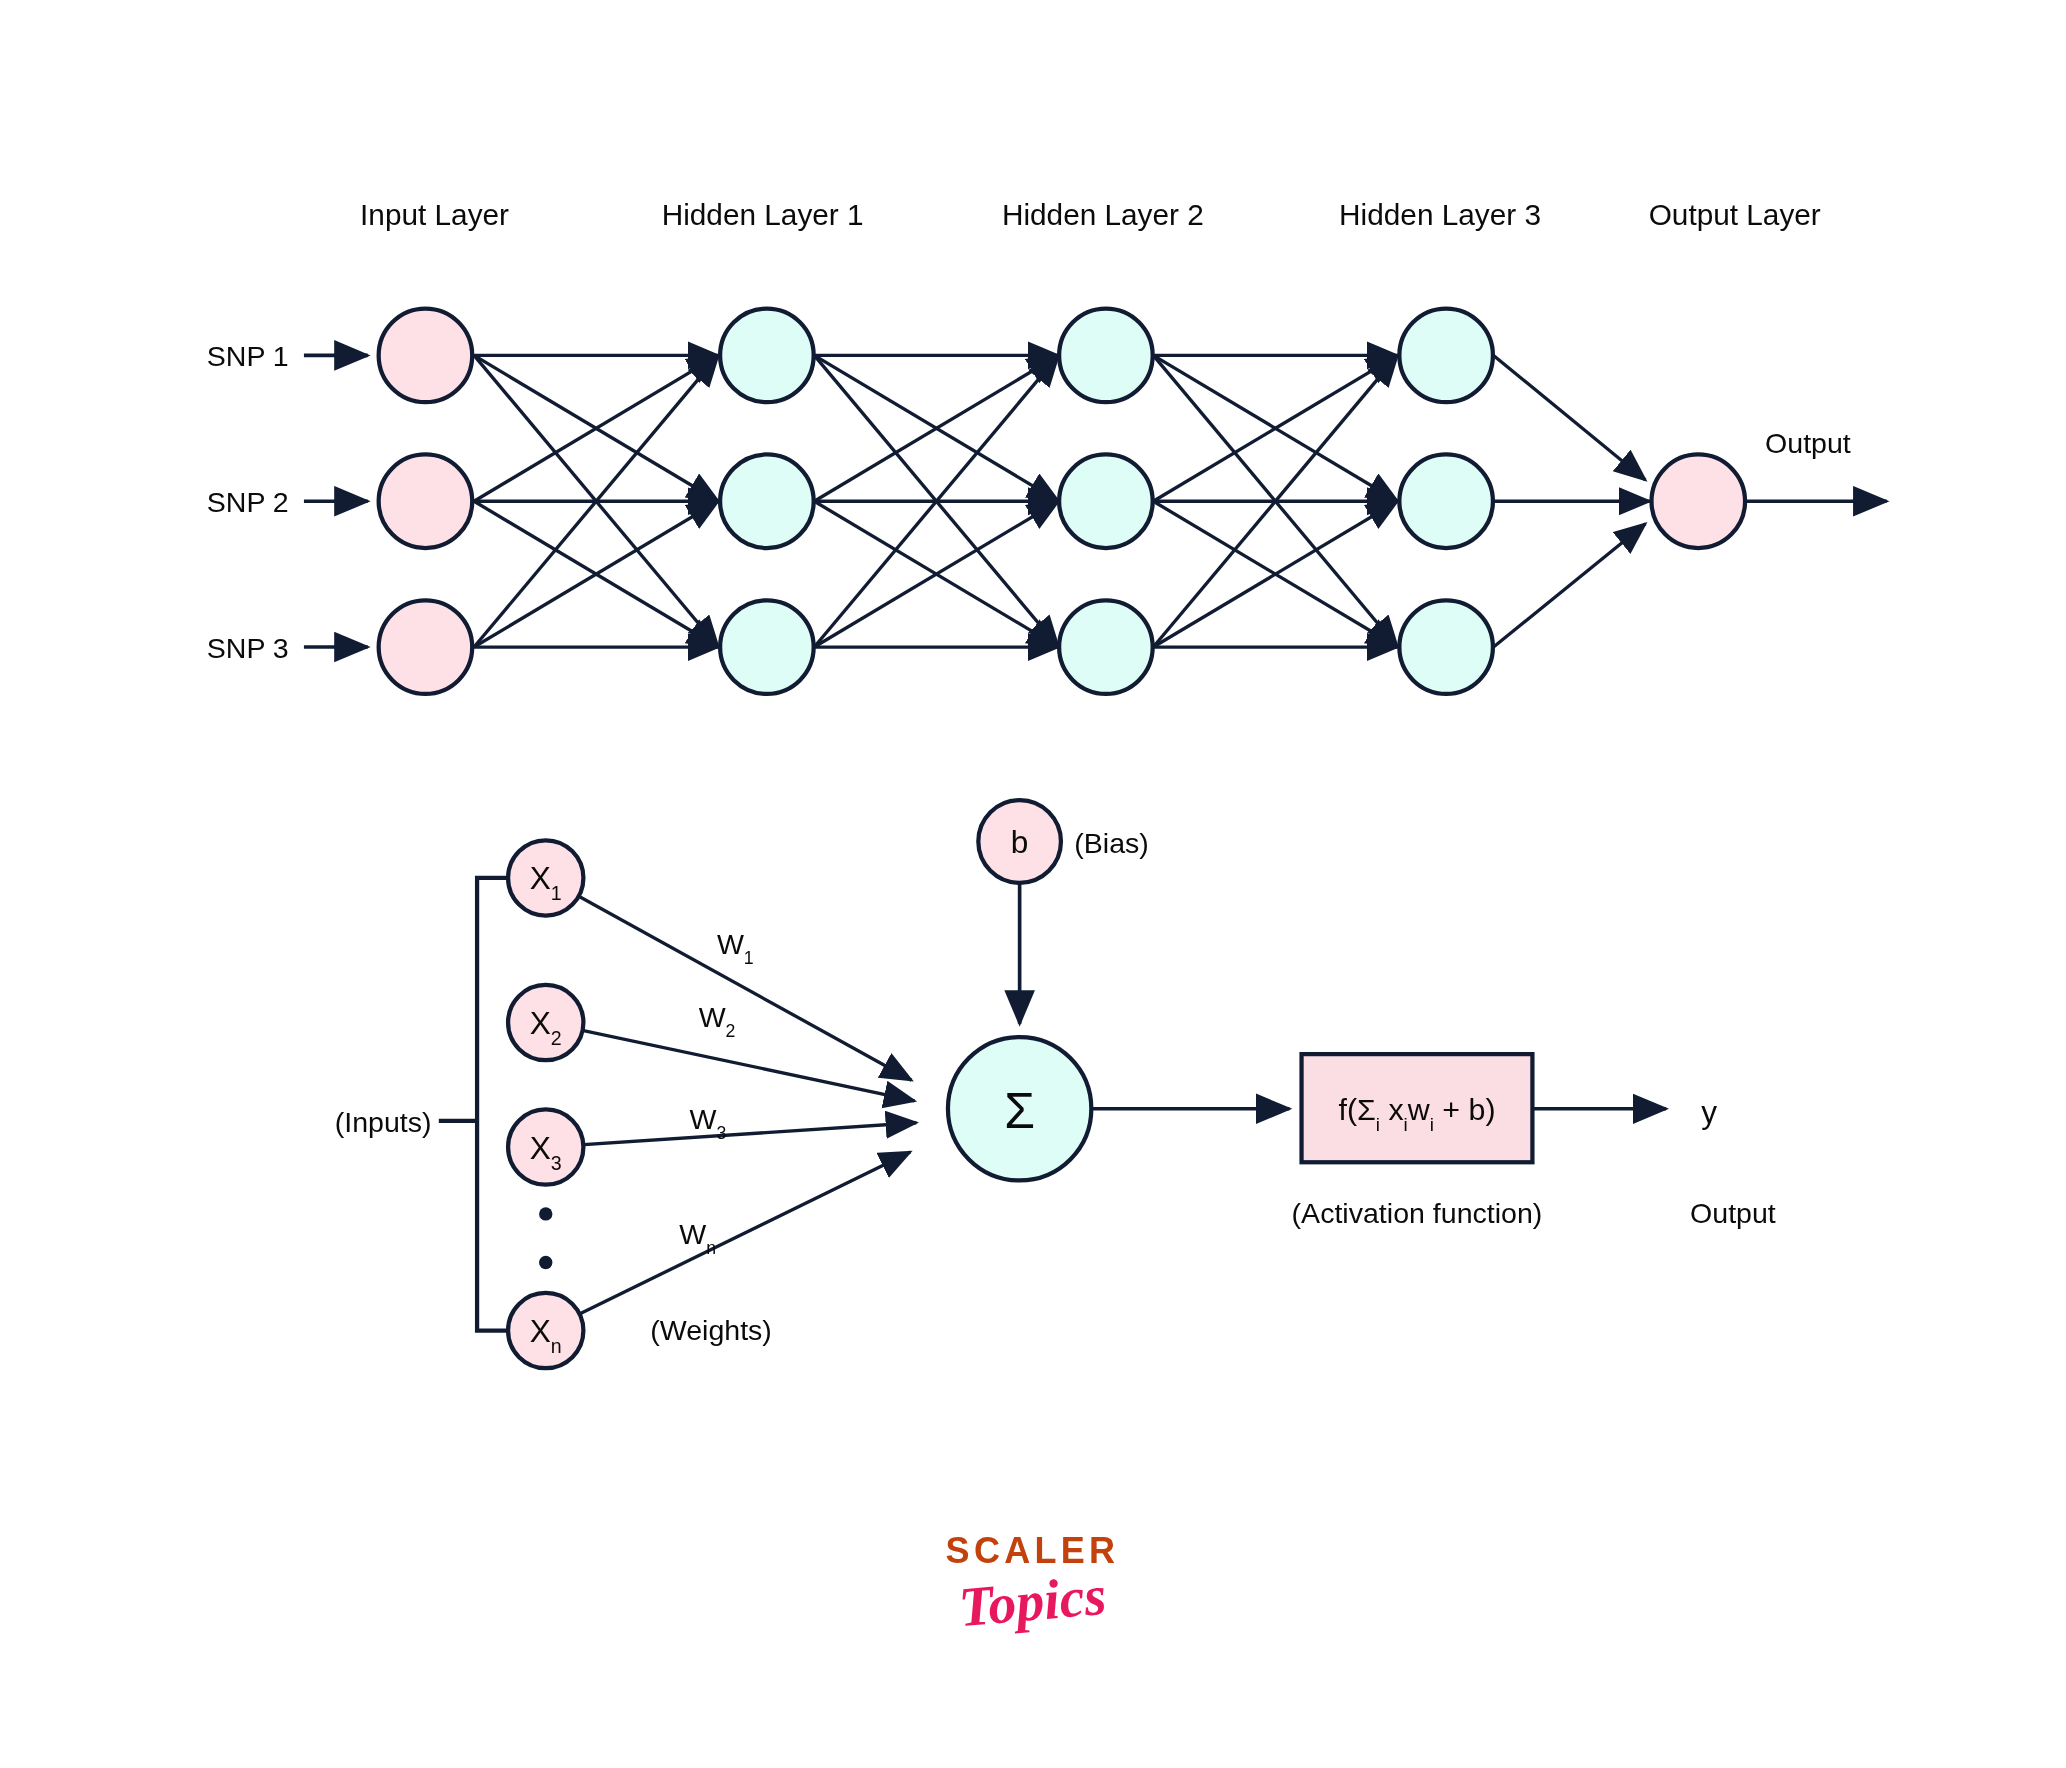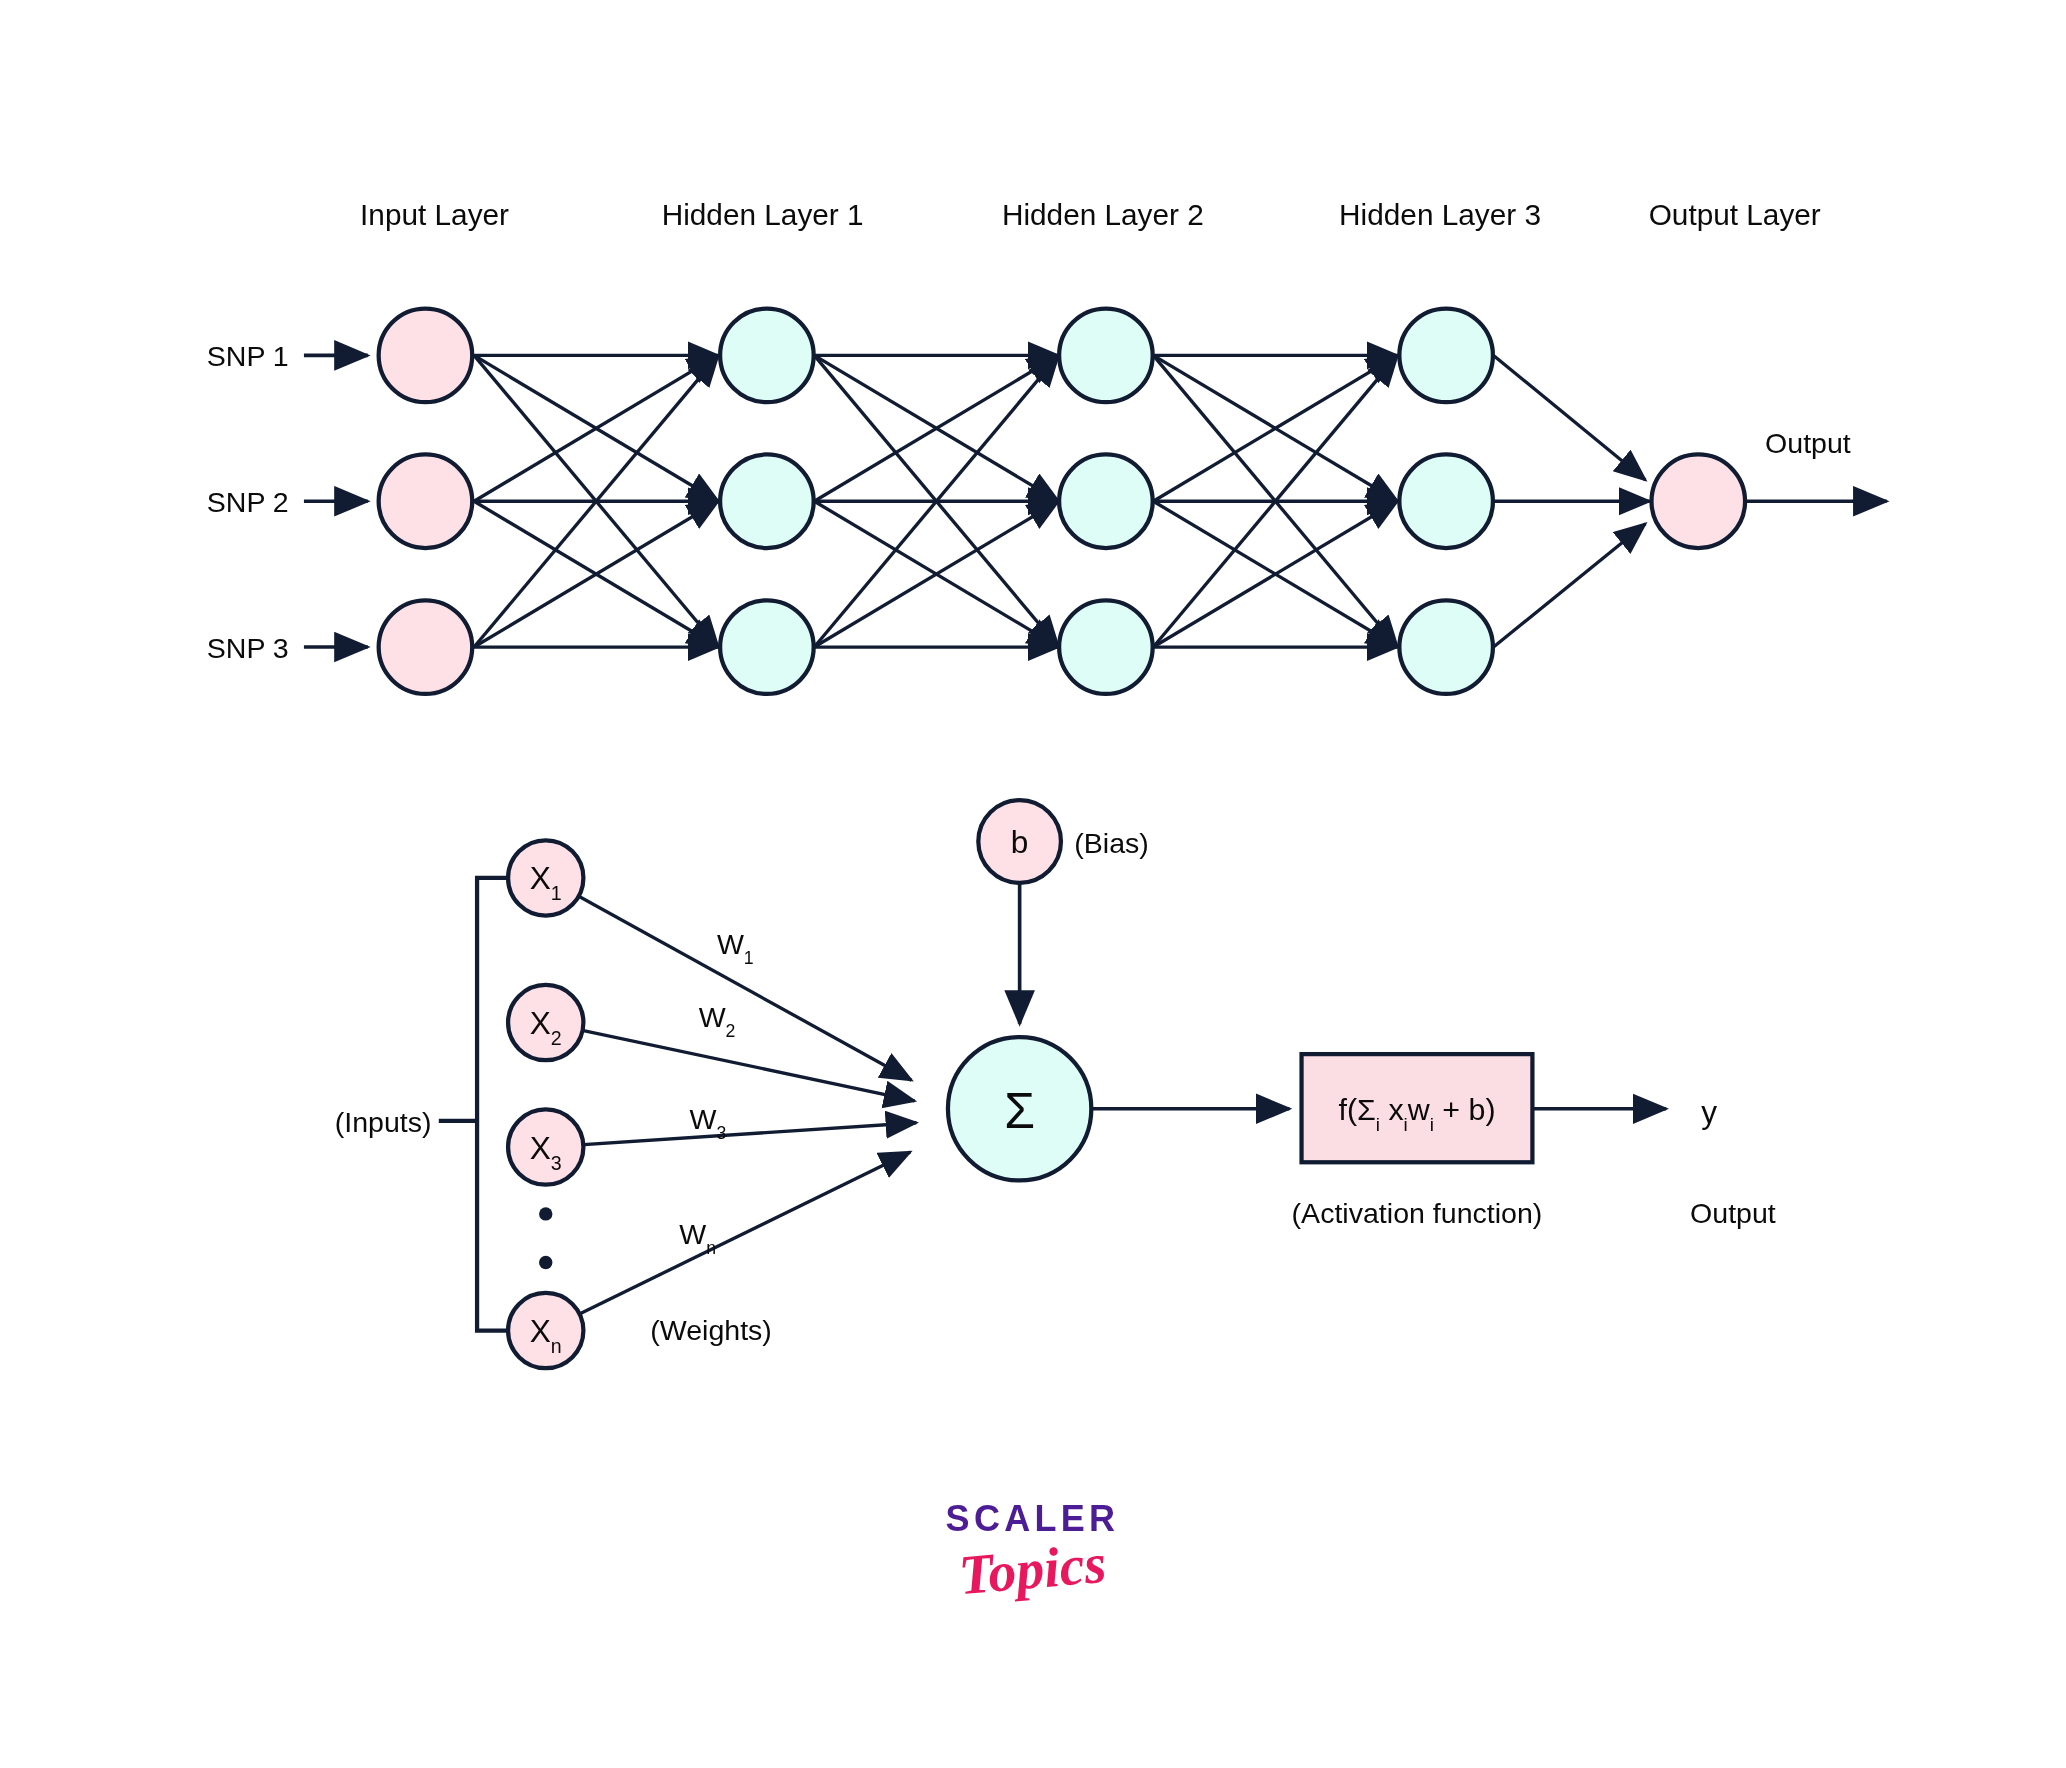--- a/index.html
+++ b/index.html
@@ -53,22 +53,23 @@
     width: 267px;
     height: 152px;
     text-align: center;
     user-select: none;
   }
   #logo .scaler {
     font-family: "Liberation Sans", sans-serif;
     font-weight: bold;
     font-size: 36px;
     letter-spacing: 4.3px;
-    color: #4c1d95;
+    color: #c2410c;
     line-height: 1;
+    margin-top: 32px;
   }
   #logo .topics {
     font-family: "Liberation Serif", serif;
     font-style: italic;
     font-weight: bold;
     font-size: 56px;
     color: #e8185f;
     line-height: 1;
     margin-top: 3.6px;
     transform: rotate(-5deg);

